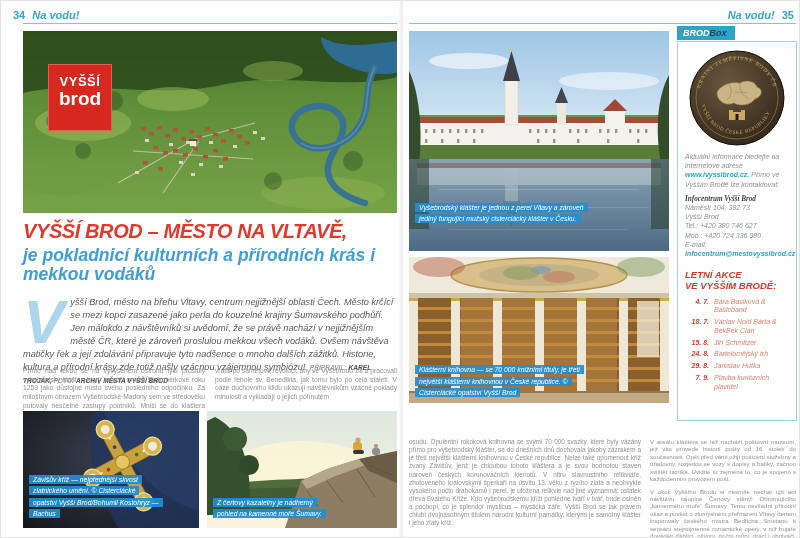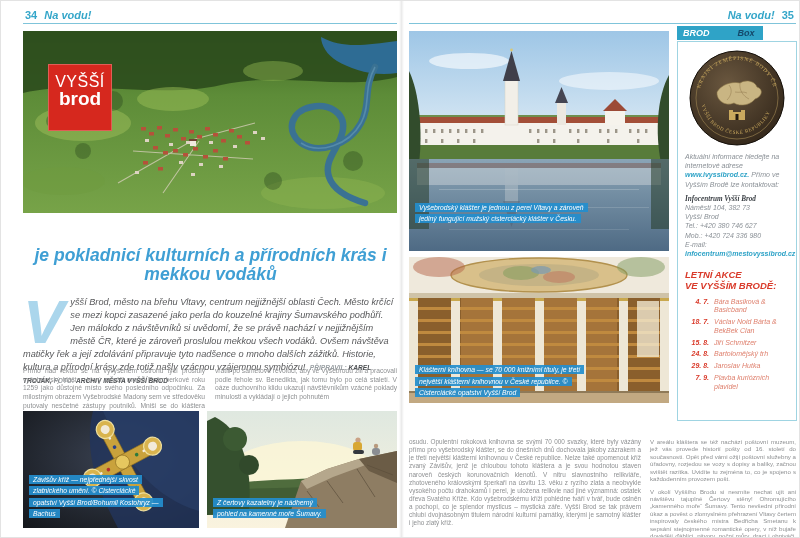--- a/index.html
+++ b/index.html
@@ -20,65 +20,65 @@
   .photo svg{display:block;}
 
   
   .cap{position:absolute;font-size:6.8px;line-height:1.7;z-index:3;}
   .cap span{background:rgba(35,142,205,.93);color:#fff;font-style:italic;padding:1px 4px;
     -webkit-box-decoration-break:clone;box-decoration-break:clone;}
 
   
   #logo{position:absolute;left:25px;top:33px;width:64px;height:67px;background:#d6281e;z-index:4;
     color:#fff;text-align:center;padding-top:9px;box-shadow:0 0 0 1px rgba(255,255,255,.25) inset;}
-  #logo .l1{font-size:16px;font-weight:400;letter-spacing:.5px;line-height:17px;}
+  #logo .l1{font-size:13px;font-weight:700;letter-spacing:.5px;line-height:17px;}
   #logo .l2{font-size:19px;font-weight:800;line-height:17px;text-transform:lowercase;}
   #headline{position:absolute;left:22px;top:219px;width:375px;font-size:20px;font-weight:800;
     font-style:italic;color:#e0392b;letter-spacing:-.4px;white-space:nowrap;}
   #subtitle{position:absolute;left:22px;top:245px;width:375px;font-size:17.5px;font-weight:700;
-    font-style:italic;color:#3f9fd4;line-height:1.1;text-align:center;}
+    font-style:italic;color:#3f9fd4;line-height:1.1;}
   #lead{position:absolute;left:22px;top:295px;width:374px;font-size:9.2px;font-style:italic;
     color:#58595b;line-height:1.42;text-align:left;}
   #dropcap{float:left;font-size:62px;line-height:48px;font-weight:800;font-style:italic;
     color:#abd6ec;margin:2px 6px 0 0;}
   .credit{font-size:6.6px;font-style:italic;}
   .credit .lab{color:#9aa0a4;font-weight:700;}
   .credit .val{color:#4a4d50;font-weight:800;}
   .bodytext{color:#8e9092;}
   #left-cols{position:absolute;left:22px;top:366px;width:374px;font-size:6.7px;line-height:1.3;
     column-count:2;column-gap:10px;text-align:justify;}
 
   
   #right-cols{position:absolute;left:408px;top:437px;width:387px;display:flex;gap:9px;}
   #rp-col1{width:232px;font-size:6.4px;line-height:1.27;text-align:justify;}
   #rp-col2{width:146px;font-size:6.1px;line-height:1.22;text-align:justify;}
   #rp-col2 p{margin:0 0 5px 0;}
 
   
   #infobox-label{position:absolute;left:676px;top:25px;background:#2fa3c7;color:#fff;
     font-size:9px;font-weight:800;font-style:italic;padding:2px 8px 2px 6px;z-index:4;}
-  #infobox-label .b2{color:#14486a;margin-left:28px;}
+  #infobox-label .b2{color:#14486a;}
   #infobox{position:absolute;left:676px;top:40px;width:120px;height:380px;border:1px solid #9fd4e2;
     background:#fff;padding:6px 7px 6px 7px;}
   #infobox .itxt{font-size:7px;font-style:italic;color:#8a9096;line-height:1.32;}
   #infobox .tealb{color:#2fa3c7;font-weight:800;}
   #infobox .cname{font-size:7.2px;font-weight:800;font-style:italic;color:#3c4146;margin-top:6px;font-family:Liberation Serif, serif;}
   #events-title{font-size:9.5px;font-weight:800;font-style:italic;color:#d93a2a;line-height:1.12;margin-top:12px;}
   #events-list{margin-top:6px;}
   .event-row{display:flex;margin-bottom:3px;}
   .event-date{width:24px;text-align:right;font-size:7px;font-weight:800;font-style:italic;color:#d93a2a;flex:none;}
   .event-name{font-size:7px;font-style:italic;color:#de7f6c;margin-left:5px;line-height:1.25;}
   #medallion{display:block;margin:2px auto 6px auto;}
 </style>
 </head>
 <body>
 
 <div id="spread">
 
-  <div class="pg-header" style="left:24px;">
+  <div class="pg-header" style="left:12px;">
     <span class="pg-num">34</span>
     <span class="section-name">Na vodu!</span>
   </div>
   <div class="header-rule" style="left:22px;width:374px;"></div>
 
   <div class="photo" style="left:22px;top:30px;width:374px;height:182px;">
     <svg width="374" height="182" viewBox="0 0 374 182">
       <defs>
         <linearGradient id="ag" x1="0" y1="0" x2="0" y2="1">
           <stop offset="0" stop-color="#3f6526"></stop>
@@ -146,20 +146,21 @@
           <circle cx="330" cy="130" r="10"></circle>
           <circle cx="30" cy="90" r="7"></circle>
       </g>
     </svg>
     <div id="logo">
       <div class="l1">VYŠŠÍ</div>
       <div class="l2">brod</div>
     </div>
   </div>
 
+  <div id="headline">VYŠŠÍ BROD – MĚSTO NA VLTAVĚ,</div>
   <div id="subtitle">je pokladnicí kulturních a přírodních krás i mekkou vodáků</div>
 
   <div id="lead">
     <span id="dropcap">V</span><span>yšší Brod, město na břehu Vltavy, centrum nejjižnější oblasti Čech. Město krčící se mezi kopci zasazené jako perla do kouzelné krajiny Šumavského podhůří. Jen málokdo z návštěvníků si uvědomí, že se právě nachází v nejjižnějším městě ČR, které je zároveň proslulou mekkou všech vodáků. Ovšem návštěva matičky řek a její zdolávání připravuje tyto nadšence o mnoho dalších zážitků. Historie, kultura a přírodní krásy zde totiž našly vzácnou vzájemnou symbiózu!</span>
     <span class="credit">
       &nbsp;<span class="lab">PŘIPRAVIL:</span>
       <span class="val">KAREL TROJÁK,</span>
       <span class="lab">FOTO:</span>
       <span class="val">ARCHIV MĚSTA VYŠŠÍ BROD</span>
     </span>

